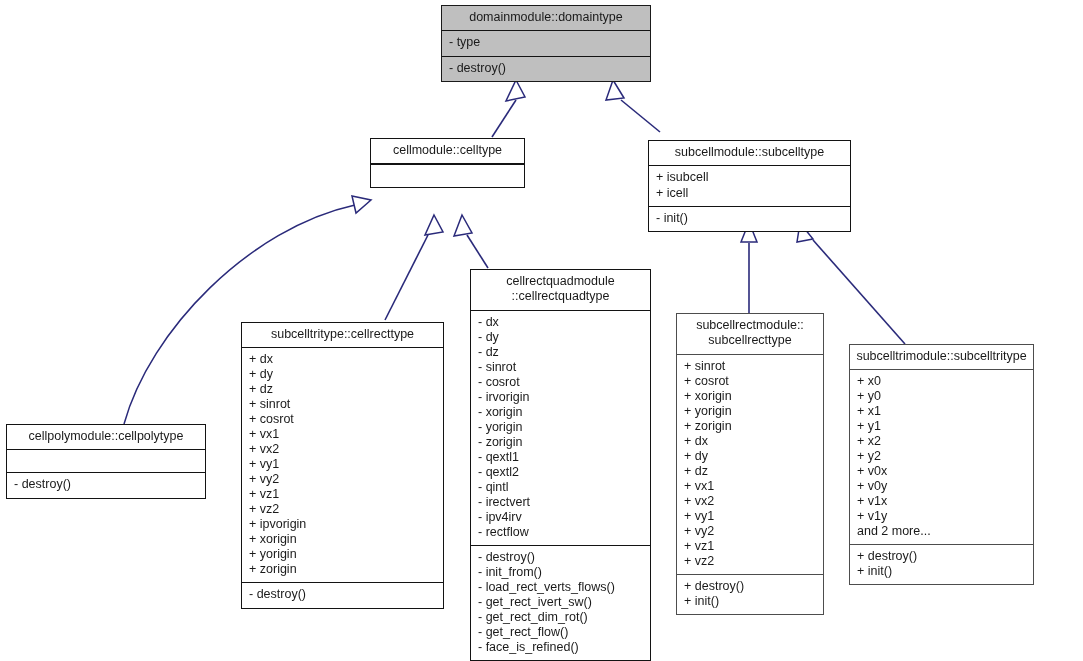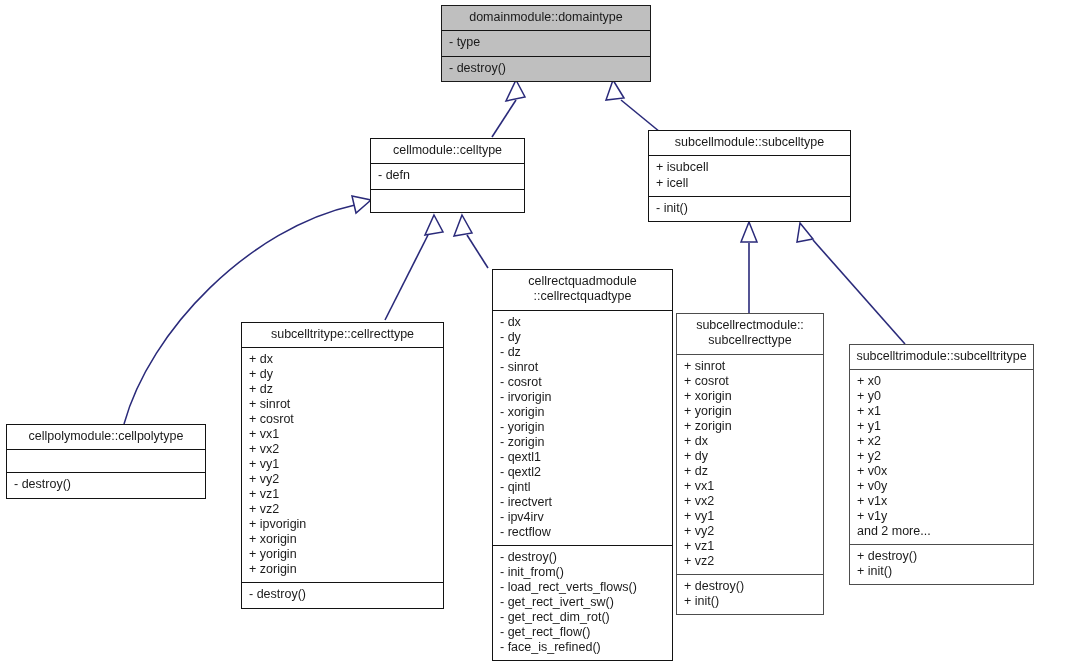--- a/index.html
+++ b/index.html
@@ -120,28 +120,25 @@
     </div>
     <div class="uml-sep"></div>
     <div class="uml-compartment">
       <span class="member">- destroy()</span>
     </div>
   </div>
 
   <div class="uml-box" style="left:370px; top:138px; width:155px;">
     <div class="uml-title">cellmodule::celltype</div>
     <div class="uml-sep"></div>
-    <div class="uml-compartment">
-      <span class="member">- defn</span>
-    </div>
     <div class="uml-sep"></div>
     <div class="uml-compartment empty"></div>
   </div>
 
-  <div class="uml-box" style="left:648px; top:130px; width:203px;">
+  <div class="uml-box" style="left:648px; top:140px; width:203px;">
     <div class="uml-title">subcellmodule::subcelltype</div>
     <div class="uml-sep"></div>
     <div class="uml-compartment">
       <span class="member">+ isubcell</span>
       <span class="member">+ icell</span>
     </div>
     <div class="uml-sep"></div>
     <div class="uml-compartment">
       <span class="member">- init()</span>
     </div>
@@ -176,21 +173,21 @@
       <span class="member">+ xorigin</span>
       <span class="member">+ yorigin</span>
       <span class="member">+ zorigin</span>
     </div>
     <div class="uml-sep"></div>
     <div class="uml-compartment">
       <span class="member">- destroy()</span>
     </div>
   </div>
 
-  <div class="uml-box" style="left:470px; top:269px; width:181px;margin-left:22px;">
+  <div class="uml-box" style="left:470px; top:269px; width:181px;">
     <div class="uml-title">cellrectquadmodule
     ::cellrectquadtype</div>
     <div class="uml-sep"></div>
     <div class="uml-compartment tight">
       <span class="member">- dx</span>
       <span class="member">- dy</span>
       <span class="member">- dz</span>
       <span class="member">- sinrot</span>
       <span class="member">- cosrot</span>
       <span class="member">- irvorigin</span>

